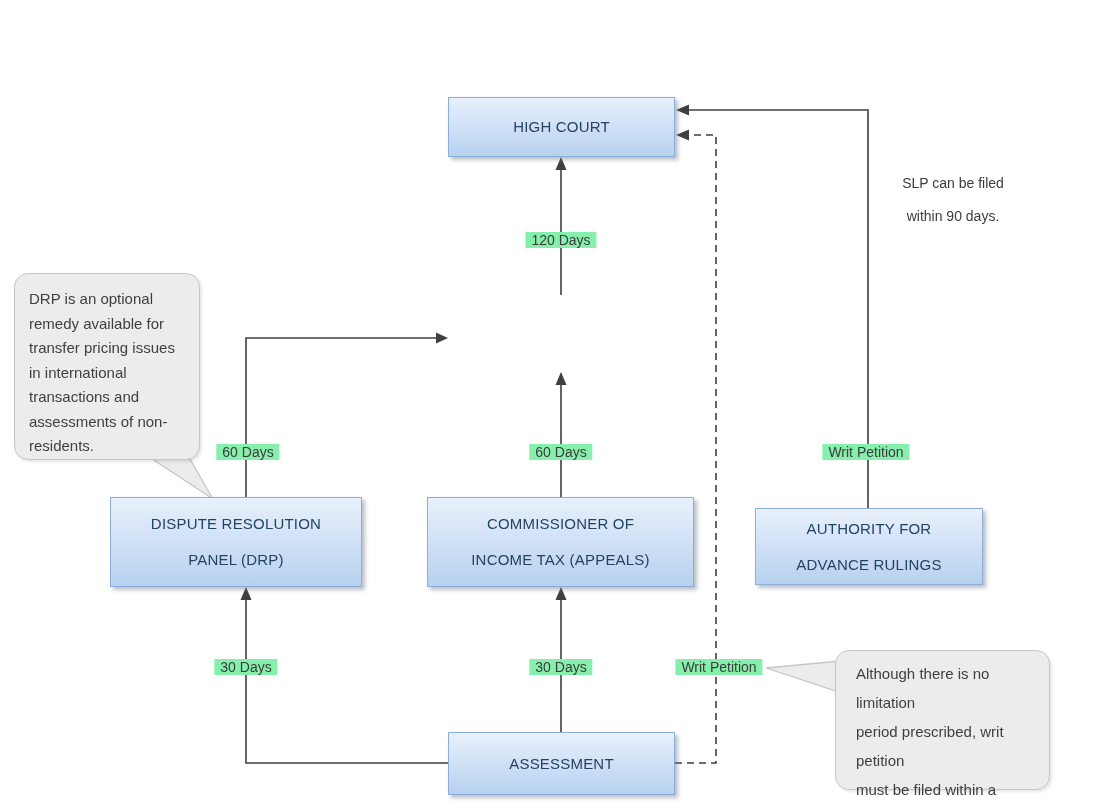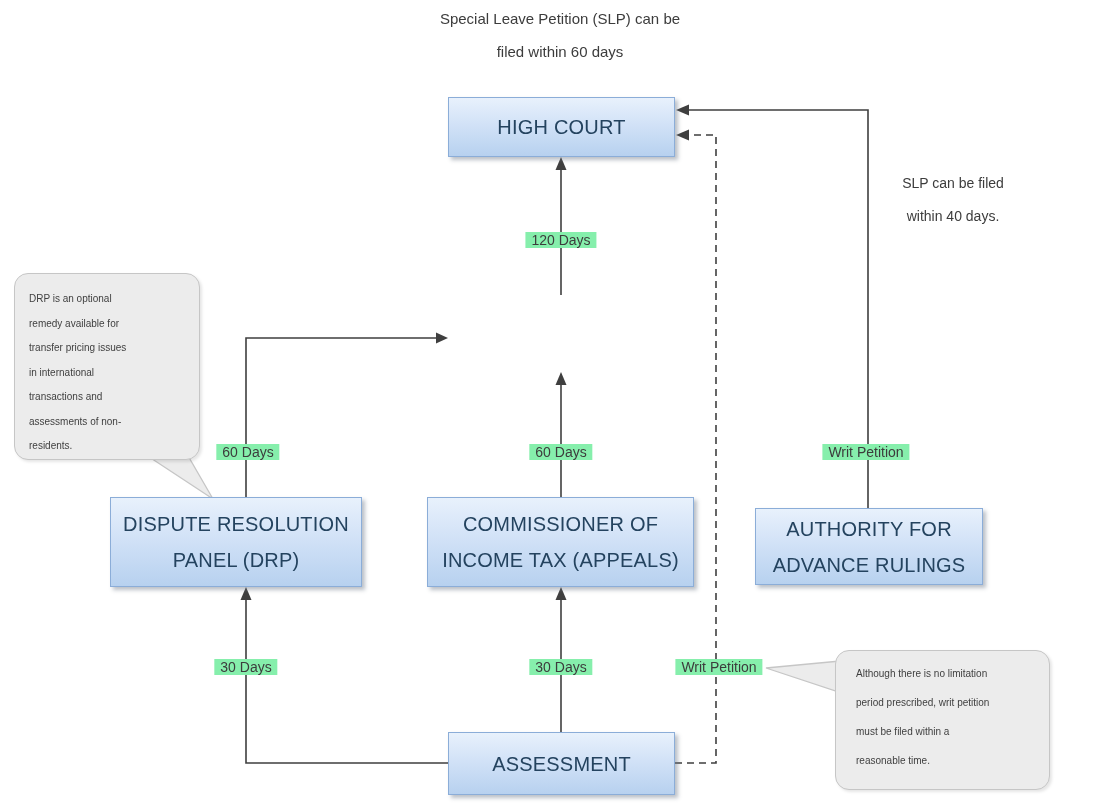--- a/index.html
+++ b/index.html
@@ -23,21 +23,21 @@
     box-sizing: border-box;
     display: flex;
     align-items: center;
     justify-content: center;
     text-align: center;
     white-space: pre-line;
     background: linear-gradient(180deg, #e8f1fc 0%, #d2e2f7 45%, #b7d1ef 100%);
     border: 1px solid #8badd8;
     box-shadow: 3px 3px 4px rgba(105, 115, 130, 0.45);
     color: #24435f;
-    font-size: 20px;
+    font-size: 15px;
     letter-spacing: 0.2px;
     line-height: 36px;
   }
   #n-highcourt    { left: 448px; top:  97px; width: 227px; height: 60px; }
   #n-tribunal     { left: 448px; top: 292px; width: 227px; height: 80px; }
   #n-drp          { left: 110px; top: 497px; width: 252px; height: 90px; }
   #n-commissioner { left: 427px; top: 497px; width: 267px; height: 90px; }
   #n-authority    { left: 755px; top: 508px; width: 228px; height: 77px; align-items: center; }
   #n-assessment   { left: 448px; top: 732px; width: 227px; height: 63px; }
 
@@ -79,21 +79,21 @@
     line-height: 33px;
   }
   .callout {
     position: absolute;
     z-index: 2;
     box-sizing: border-box;
     background: #ececec;
     border: 1px solid #c6c6c6;
     border-radius: 14px;
     color: #3f3f3f;
-    font-size: 10px;
+    font-size: 15px;
     white-space: pre-line;
     box-shadow: 2px 2px 3px rgba(0,0,0,0.10);
   }
   .callout.left {
     left: 14px; top: 273px;
     width: 186px; height: 187px;
     padding: 13px 10px 0 14px;
     line-height: 24.5px;
   }
   .callout.right {
@@ -136,22 +136,20 @@
       </g>
       <g>
         <path d="M675 763 H716 V135 H689" stroke-dasharray="7 5"></path>
         <polygon points="676,135 689,129.5 689,140.5" fill="#3f3f3f" stroke="none"></polygon>
       </g>
     </g>
     <polygon points="134,447 213,499 180,442" fill="#ececec" stroke="#c6c6c6" stroke-width="1.3"></polygon>
     <polygon points="851,660 766,668 851,696" fill="#ececec" stroke="#c6c6c6" stroke-width="1.3"></polygon>
   </svg>
 
-  <div class="title">Special Leave Petition (SLP) can be
-filed within 60 days</div>
 
   <div class="node" id="n-highcourt">
     <span>HIGH COURT</span>
   </div>
   <div class="node" id="n-commissioner">
     <span>COMMISSIONER OF
 INCOME TAX (APPEALS)</span>
   </div>
   <div class="node" id="n-drp">
     <span>DISPUTE RESOLUTION
@@ -166,21 +164,21 @@
   </div>
 
   <div class="lbl" id="l-120">120 Days</div>
   <div class="lbl" id="l-60a">60 Days</div>
   <div class="lbl" id="l-60b">60 Days</div>
   <div class="lbl" id="l-30a">30 Days</div>
   <div class="lbl" id="l-30b">30 Days</div>
   <div class="lbl" id="l-writ-r">Writ Petition</div>
   <div class="lbl" id="l-writ-b">Writ Petition</div>
   <div class="lbl multi" id="l-slp90">SLP can be filed
-within 40 days.</div>
+within 90 days.</div>
 
   <div class="callout left">DRP is an optional
 remedy available for
 transfer pricing issues
 in international
 transactions and
 assessments of non-
 residents.</div>
   <div class="callout right">Although there is no limitation
 period prescribed, writ petition

